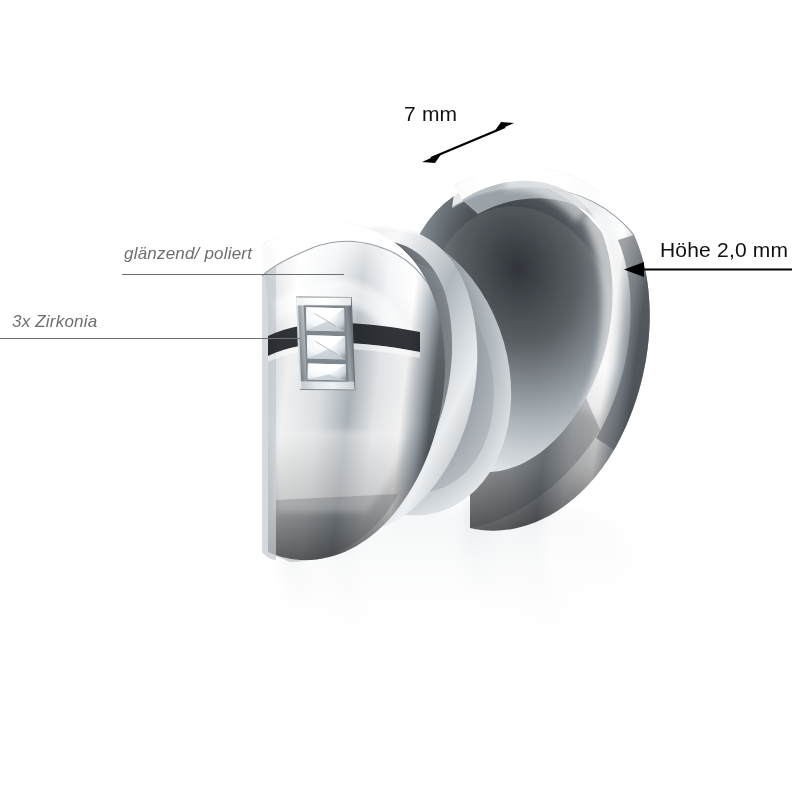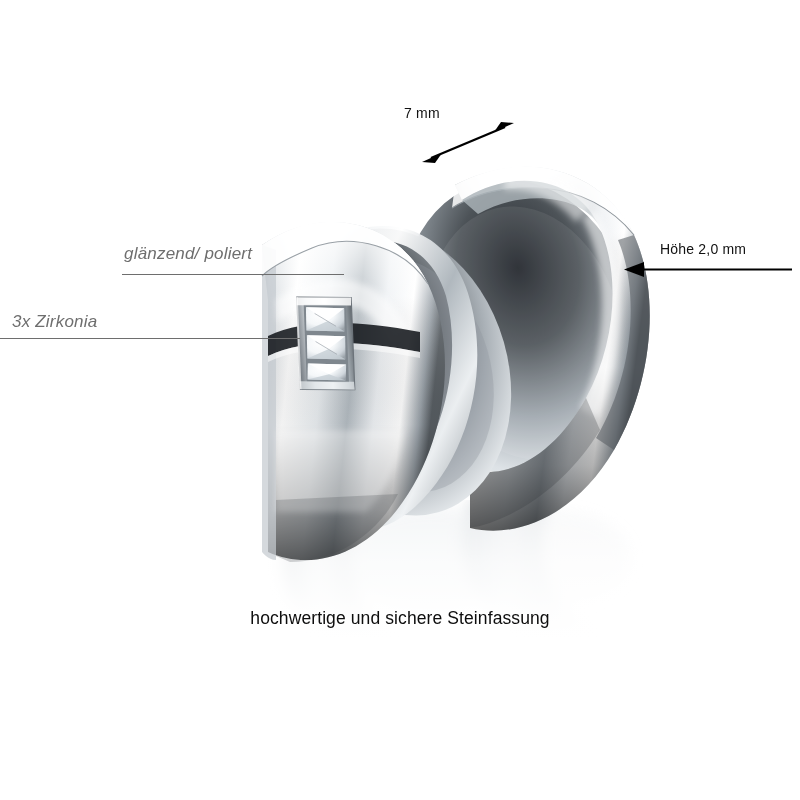--- a/index.html
+++ b/index.html
@@ -22,21 +22,21 @@
     color: #6e6e6e;
     font-size: 17px;
     line-height: 21px;
     white-space: nowrap;
     letter-spacing: .2px;
     font-style: italic;
   }
   .anno-dark {
     position: absolute;
     color: #111111;
-    font-size: 14px;
+    font-size: 21px;
     line-height: 21px;
     white-space: nowrap;
     letter-spacing: .2px;
   }
   .leader {
     position: absolute;
     height: 1px;
     background: #6e6e6e;
   }
 
@@ -317,16 +317,15 @@
     <polygon points="0,9.5 20,2 20,17" fill="#000"></polygon>
   </svg>
 
   <div class="anno" style="left:124px; top:243px;">glänzend/ poliert</div>
   <div class="leader" style="left:122px; top:274px; width:222px;"></div>
 
   <div class="anno" style="left:12px; top:311px;">3x Zirkonia</div>
   <div class="leader" style="left:0px; top:338px; width:300px;"></div>
 
   <div class="features">
-    <div class="feature-line">hochwertige und sichere Steinfassung</div>
   </div>
 
 </div>
 
 </body></html>

